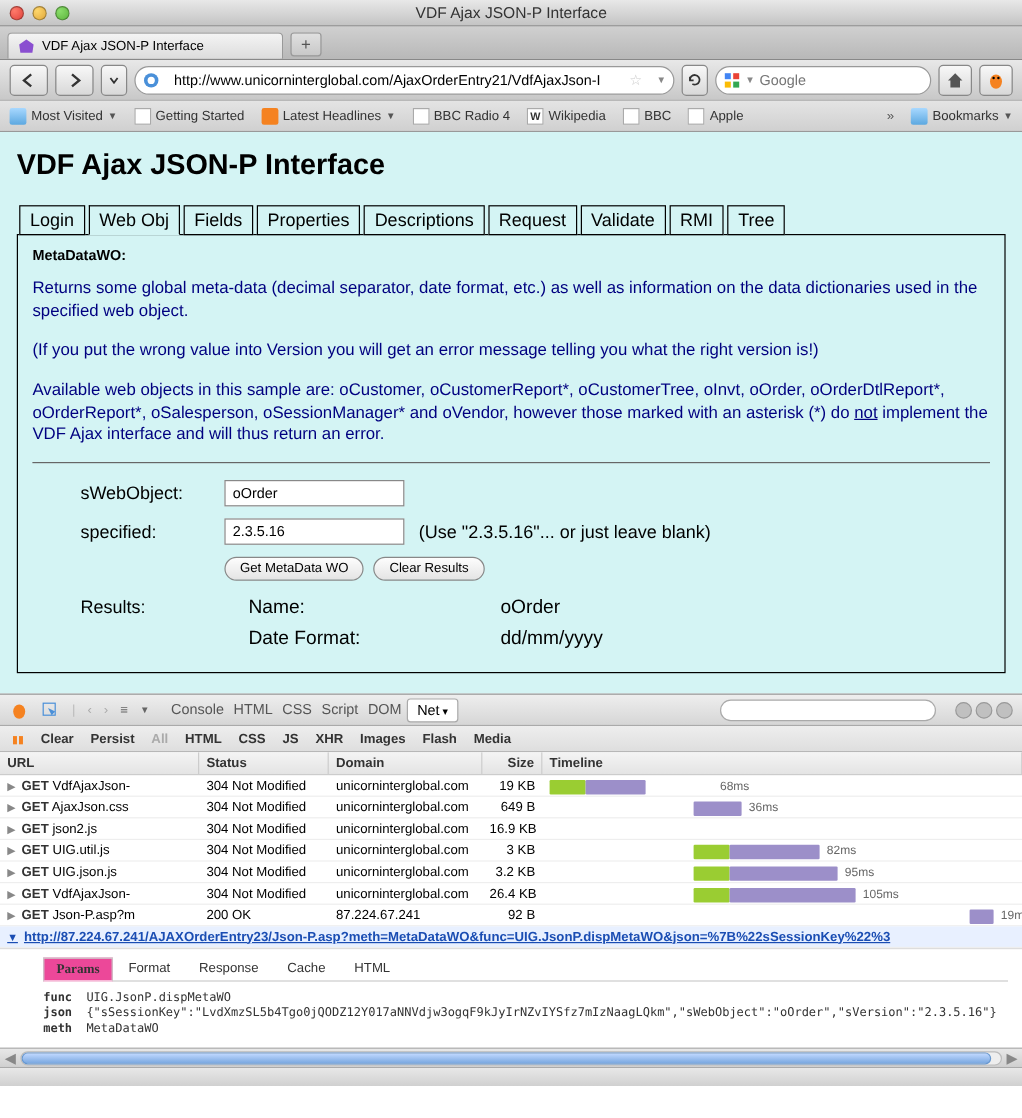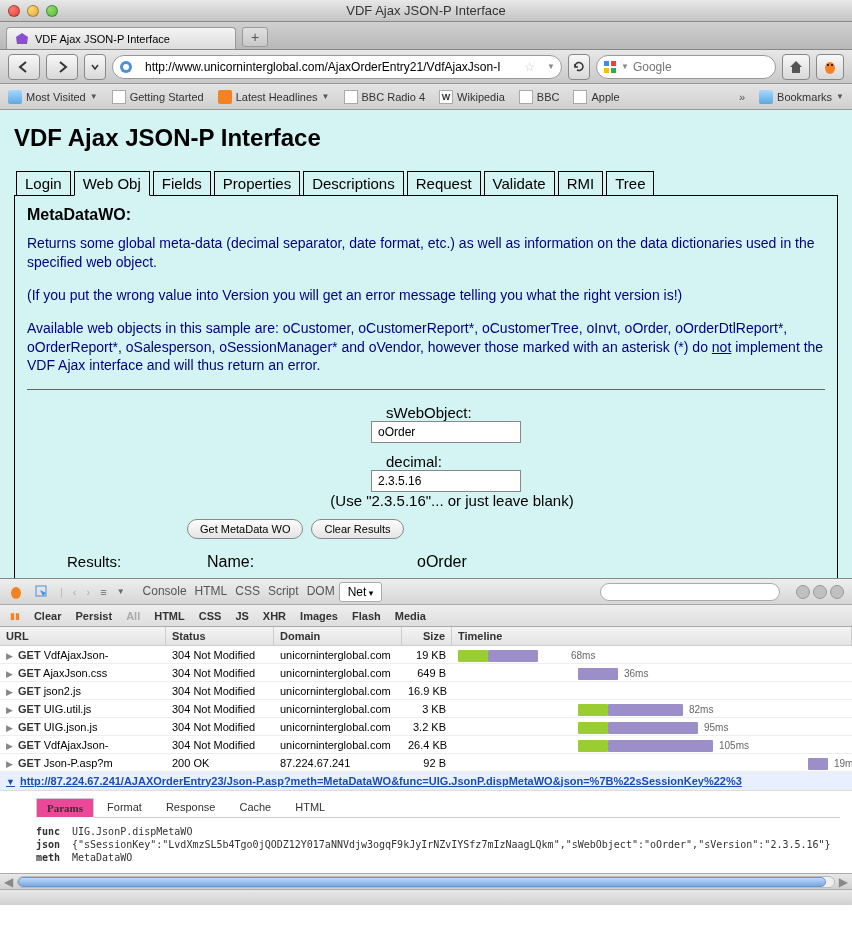--- a/index.html
+++ b/index.html
@@ -39,25 +39,25 @@
 .chevron-small { font-size: 8px; color: #555; }
 .bm-overflow { margin-left: auto; color: #555; }
 
 
 .content { background: #d4f4f4; padding: 14px 14px 0 14px; height: 468px; overflow: hidden; }
 .page-title { font-size: 24px; font-weight: bold; color: #000; margin-bottom: 18px; font-family: Verdana, Arial, sans-serif; }
 .tabs-row { display: flex; gap: 3px; margin-left: 2px; }
 .ptab { border: 1px solid #000; padding: 3px 8px; font-size: 15px; background: #d4f4f4; position: relative; top: 1px; }
 .ptab.active { border-bottom: 1px solid #d4f4f4; z-index: 2; }
 .panel { border: 1px solid #000; padding: 10px 12px; background: #d4f4f4; font-size: 14px; color: #000080; }
-.panel-heading { font-weight: bold; color: #000; font-size: 16px; margin-bottom: 10px; }
+.panel-heading { font-weight: bold; color: #000; font-size: 12px; margin-bottom: 10px; }
 .panel p { margin-bottom: 14px; line-height: 1.35; }
 .panel .underline { text-decoration: underline; }
 .panel hr { border: none; border-top: 1px solid #666; margin: 6px 0 14px 0; }
-.form-row { display: flex; align-items: center; margin-bottom: 10px; padding-left: 40px; flex-direction: column; }
+.form-row { display: flex; align-items: center; margin-bottom: 10px; padding-left: 40px; }
 .form-label { width: 120px; color: #000; font-size: 15px; }
 .form-input { width: 150px; height: 22px; border: 1px solid #888; padding: 2px 6px; font-size: 12px; background: #fff; }
 .form-hint { margin-left: 12px; color: #000; font-size: 15px; }
 .btn-row { padding-left: 160px; margin: 10px 0 14px 0; display: flex; gap: 8px; }
 .pill-btn { border: 1px solid #888; border-radius: 10px; padding: 3px 12px; font-size: 11px; background: linear-gradient(#fdfdfd, #e4e4e4); }
 .results-row { display: flex; padding-left: 40px; margin-bottom: 8px; }
 .results-label { width: 140px; color: #000; font-size: 15px; }
 .result-key { width: 210px; color: #000; font-size: 16px; }
 .result-val { color: #000; font-size: 16px; }
 
@@ -256,21 +256,21 @@
     <p>
       <span>Available web objects in this sample are: oCustomer, oCustomerReport*, oCustomerTree, oInvt, oOrder, oOrderDtlReport*, oOrderReport*, oSalesperson, oSessionManager* and oVendor, however those marked with an asterisk (*) do </span><span class="underline">not</span><span> implement the VDF Ajax interface and will thus return an error.</span>
     </p>
     <hr>
 
     <div class="form-row">
       <div class="form-label">sWebObject:</div>
       <input class="form-input" value="oOrder" style="">
     </div>
     <div class="form-row">
-      <div class="form-label">decimal:</div>
+      <div class="form-label">specified:</div>
       <input class="form-input" value="2.3.5.16" style="">
       <div class="form-hint">(Use "2.3.5.16"... or just leave blank)</div>
     </div>
     <div class="btn-row">
       <button class="pill-btn">Get MetaData WO</button>
       <button class="pill-btn">Clear Results</button>
     </div>
 
     <div class="results-row">
       <div class="results-label">Results:</div>
@@ -338,21 +338,21 @@
     <div id="net-rows">
         <div class="net-row">
           <div class="col-url"><span class="expand">▶</span> <span class="get">GET</span> VdfAjaxJson-</div>
           <div class="col-status">304 Not Modified</div>
           <div class="col-domain">unicorninterglobal.com</div>
           <div class="col-size">19 KB</div>
           <div class="col-timeline">
             <div class="timeline-bar">
               <div class="tbar green" style="left:0px;width:30px;"></div>
               <div class="tbar purple" style="left:30px;width:50px;"></div>
-              <span class="tlabel" style="left:69px;padding-left:44px;">68ms</span>
+              <span class="tlabel" style="left:98px;padding-left:44px;">68ms</span>
             </div>
           </div>
         </div>
         <div class="net-row">
           <div class="col-url"><span class="expand">▶</span> <span class="get">GET</span> AjaxJson.css</div>
           <div class="col-status">304 Not Modified</div>
           <div class="col-domain">unicorninterglobal.com</div>
           <div class="col-size">649 B</div>
           <div class="col-timeline">
             <div class="timeline-bar">

